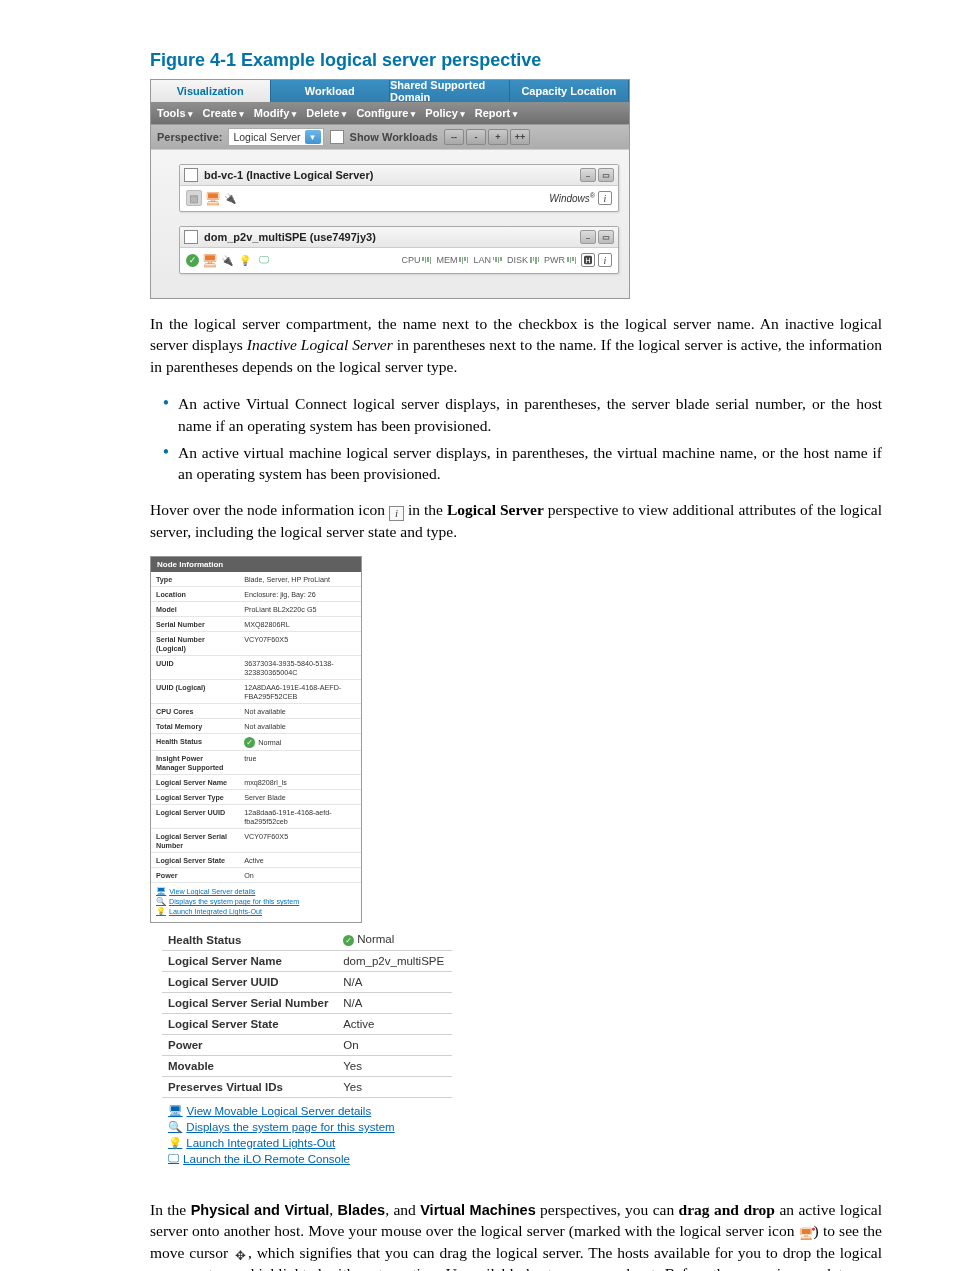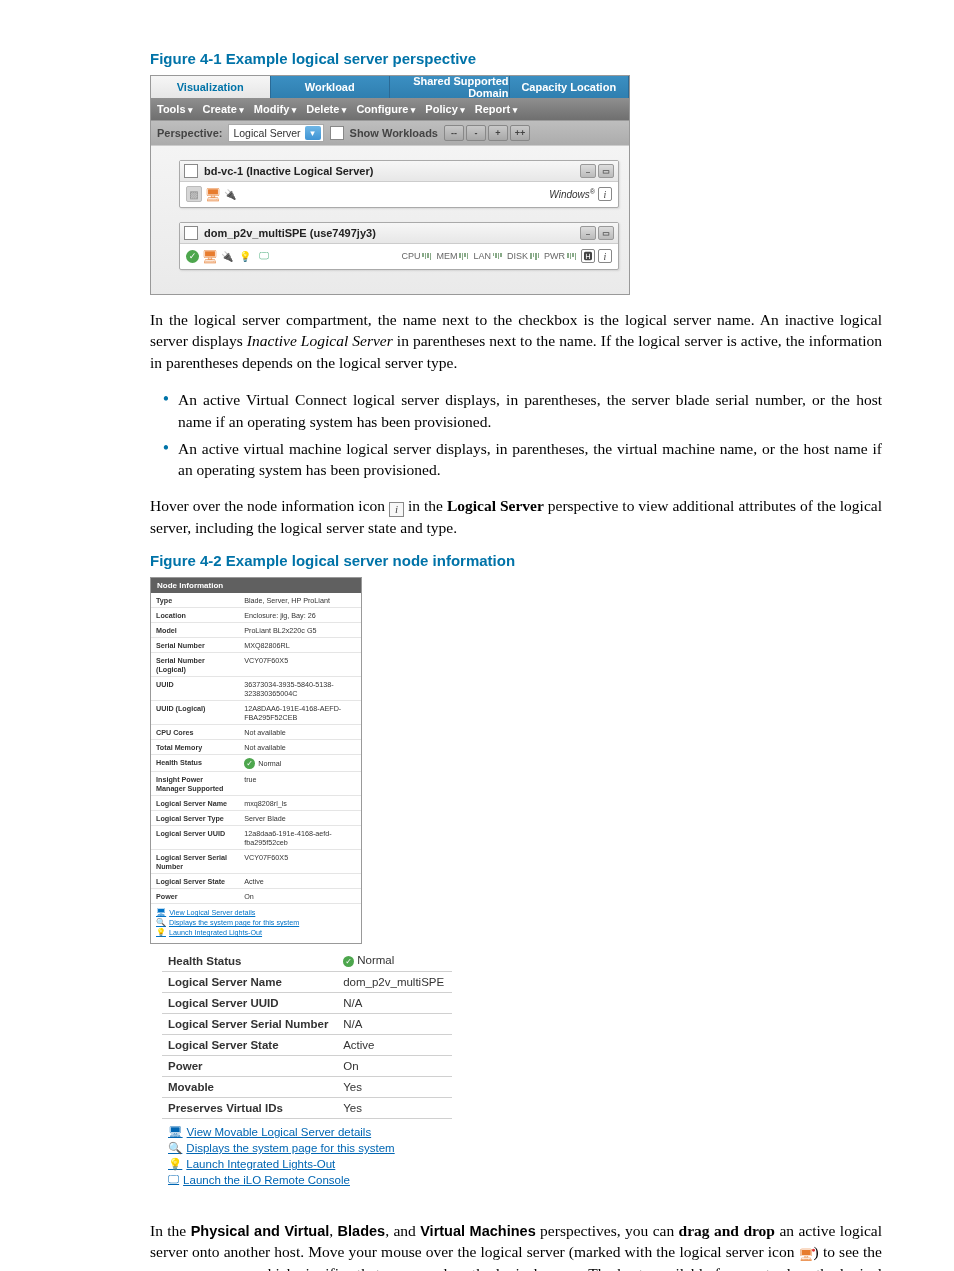--- a/index.html
+++ b/index.html
@@ -11,21 +11,21 @@
     background: #fff;
     width: 954px;
   }
   .page {
     padding: 50px 72px 30px 150px;
   }
   .fig-title {
     font-family: Arial, Helvetica, sans-serif;
     font-weight: bold;
     color: #0073a8;
-    font-size: 15px;
+    font-size: 18px;
     margin: 0 0 8px 0;
   }
   .body-text {
     line-height: 1.38;
     margin: 14px 0;
     text-align: justify;
   }
   .italic { font-style: italic; }
   ul.bullets {
     margin: 6px 0 14px 0;
@@ -45,21 +45,20 @@
   strong.serif { font-family: Georgia, 'Times New Roman', serif; font-size: inherit;}
 
   
   .fig41 {
     width: 478px;
     border: 1px solid #999;
     font-family: Arial, sans-serif;
     font-size: 11px;
     margin-bottom: 8px;
     background:#fff;
-    text-align:right;
   }
   .tabs41 {
     display:flex;
     height:22px;
   }
   .tab41 {
     flex:1;
     display:flex;
     align-items:center;
     justify-content:center;
@@ -336,21 +335,20 @@
 
   <ul class="bullets">
     <li>An active Virtual Connect logical server displays, in parentheses, the server blade serial number, or the host name if an operating system has been provisioned.</li>
     <li>An active virtual machine logical server displays, in parentheses, the virtual machine name, or the host name if an operating system has been provisioned.</li>
   </ul>
 
   <p class="body-text">
     <span>Hover over the node information icon </span><span class="inline-ico">i</span><span> in the </span><strong class="serif">Logical Server</strong><span> perspective to view additional attributes of the logical server, including the logical server state and type.</span>
   </p>
 
-  <div class="fig-title">Figure 4-2 Example logical server node information</div>
 
   <div class="fig42a">
     <div class="ni-hdr">Node Information</div>
     <table class="ni-tbl">
       <tbody id="ni-small-body">
           <tr>
             <td>Type</td>
             <td>Blade, Server, HP ProLiant</td>
           </tr>
           <tr>

